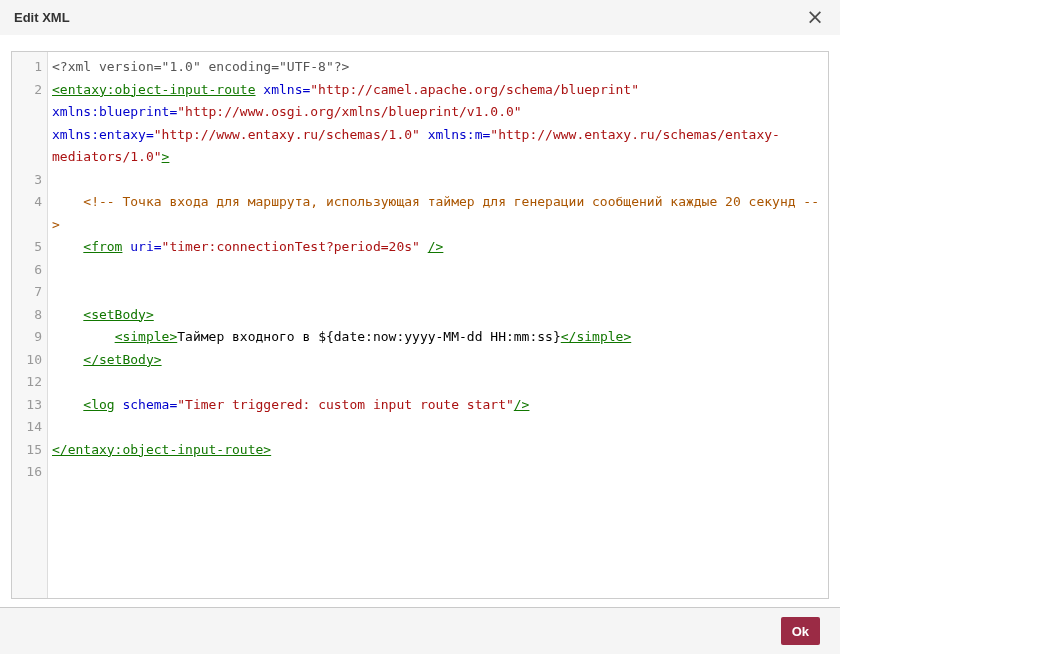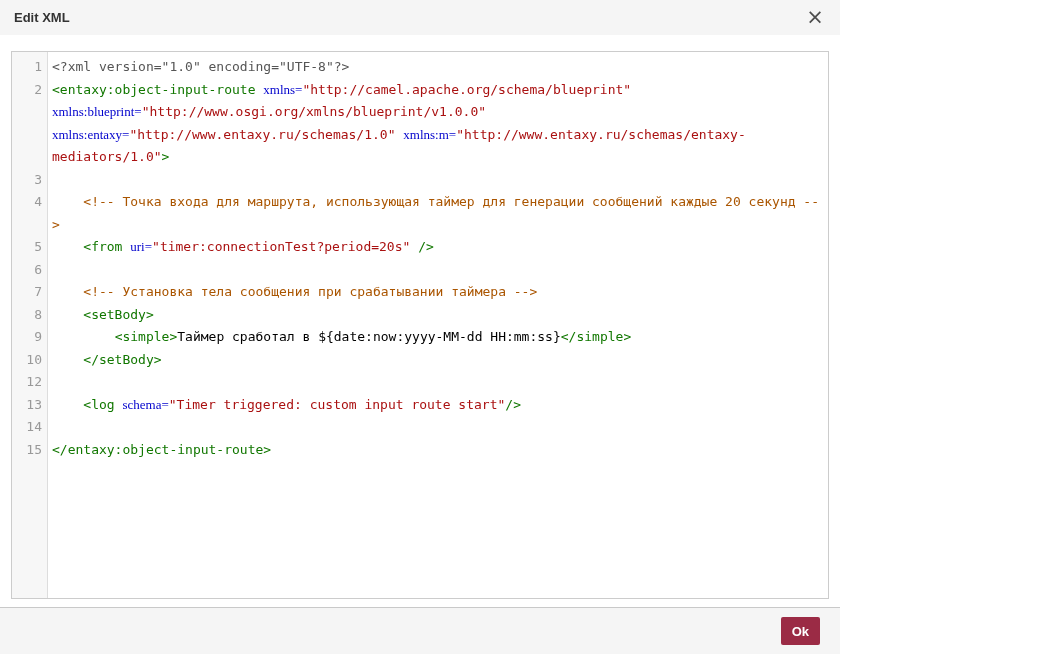--- a/index.html
+++ b/index.html
@@ -22,22 +22,22 @@
             overflow: hidden; cursor: text; }
   .gutter-bg { position: absolute; left: 0; top: 0; bottom: 0; width: 36px; background: #f7f7f7;
                border-right: 1px solid #ddd; }
   .code-scroll { position: relative; padding-top: 4px; }
   .line { display: flex; align-items: stretch; }
   .num { flex: 0 0 36px; width: 36px; text-align: right; padding-right: 6px; color: #999; user-select: none; }
   .txt { flex: 1 1 auto; padding-left: 4px; padding-right: 8px; white-space: pre-wrap; word-break: normal;
          min-height: 22.5px; color: #000; }
 
   .cm-meta { color: var(--c-meta, #555); }
-  .cm-tag  { color: var(--c-tag, #170); }
-  .cm-attr { color: var(--c-attr, #00c); font-family: Liberation Serif, serif; }
+  .cm-tag  { color: var(--c-tag, #170); text-decoration: underline; }
+  .cm-attr { color: var(--c-attr, #00c); }
   .cm-str  { color: var(--c-str, #a11); }
   .cm-com  { color: var(--c-com, #a50); text-align: center; }
   .cm-pln  { color: #000; }
 
   
   .footer { flex: 0 0 47px; height: 47px; background: #f5f5f5; border-top: 1px solid #c9c9c9;
             display: flex; align-items: center; justify-content: flex-end; padding-right: 20px; }
   .ok-btn { background: var(--c-accent, #9b2b45); color: #fff; font-family: "Liberation Sans", sans-serif;
             font-size: 13px; font-weight: 700; border: none; border-radius: 2px; padding: 6px 11px;
             min-width: 38px; height: 28px; cursor: pointer; }
@@ -77,29 +77,29 @@
           <div class="line">
             <div class="num">5</div>
             <div class="txt"><span class="cm-pln">    </span><span class="cm-tag">&lt;from</span><span class="cm-pln"> </span><span class="cm-attr">uri=</span><span class="cm-str">"timer:connectionTest?period=20s"</span><span class="cm-pln"> </span><span class="cm-tag">/&gt;</span></div>
           </div>
           <div class="line">
             <div class="num">6</div>
             <div class="txt"></div>
           </div>
           <div class="line">
             <div class="num">7</div>
-            <div class="txt"><span class="cm-pln">    </span><span class="cm-com">&lt;!-- Установка тела сообщения при срабатывании таймера --&gt;</span></div>
+            <div class="txt"><span class="cm-pln">    </span></div>
           </div>
           <div class="line">
             <div class="num">8</div>
             <div class="txt"><span class="cm-pln">    </span><span class="cm-tag">&lt;setBody&gt;</span></div>
           </div>
           <div class="line">
             <div class="num">9</div>
-            <div class="txt"><span class="cm-pln">        </span><span class="cm-tag">&lt;simple&gt;</span><span class="cm-pln">Таймер сработал в ${date:now:yyyy-MM-dd HH:mm:ss}</span><span class="cm-tag">&lt;/simple&gt;</span></div>
+            <div class="txt"><span class="cm-pln">        </span><span class="cm-tag">&lt;simple&gt;</span><span class="cm-pln">Таймер входного в ${date:now:yyyy-MM-dd HH:mm:ss}</span><span class="cm-tag">&lt;/simple&gt;</span></div>
           </div>
           <div class="line">
             <div class="num">10</div>
             <div class="txt"><span class="cm-pln">    </span><span class="cm-tag">&lt;/setBody&gt;</span></div>
           </div>
           <div class="line">
             <div class="num">12</div>
             <div class="txt"><span class="cm-pln">    </span></div>
           </div>
           <div class="line">
@@ -107,20 +107,24 @@
             <div class="txt"><span class="cm-pln">    </span><span class="cm-tag">&lt;log</span><span class="cm-pln"> </span><span class="cm-attr">schema=</span><span class="cm-str">"Timer triggered: custom input route start"</span><span class="cm-tag">/&gt;</span></div>
           </div>
           <div class="line">
             <div class="num">14</div>
             <div class="txt"></div>
           </div>
           <div class="line">
             <div class="num">15</div>
             <div class="txt"><span class="cm-tag">&lt;/entaxy:object-input-route&gt;</span></div>
           </div>
+          <div class="line">
+            <div class="num">16</div>
+            <div class="txt"></div>
+          </div>
         </div>
     </div>
   </div>
 
   <div class="footer">
     <button class="ok-btn">Ok</button>
   </div>
 
 </div>
 

